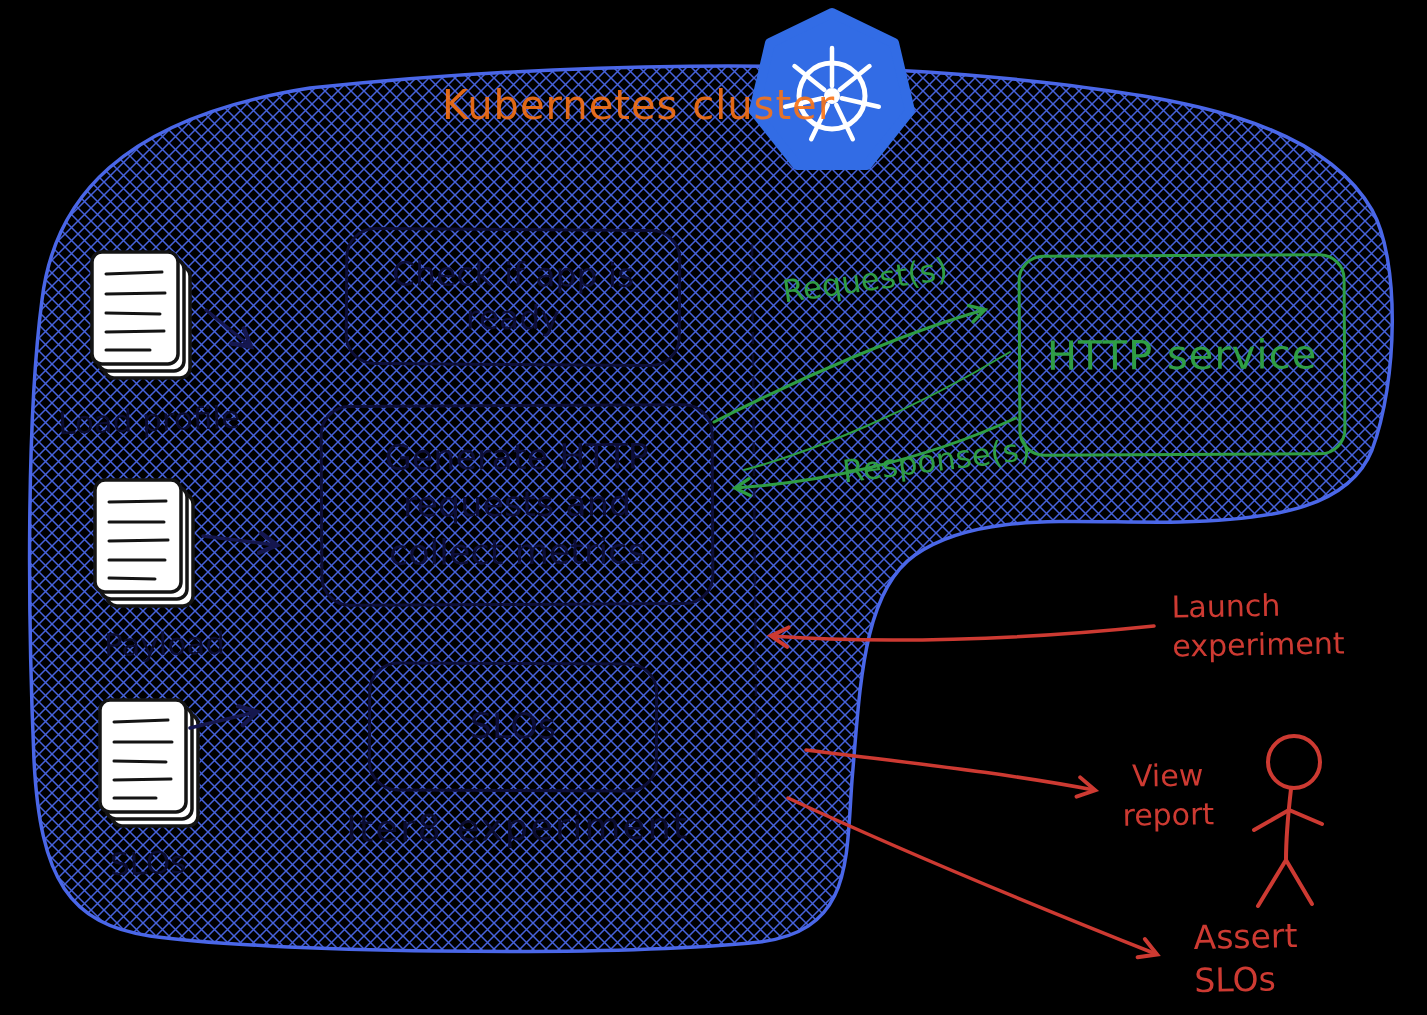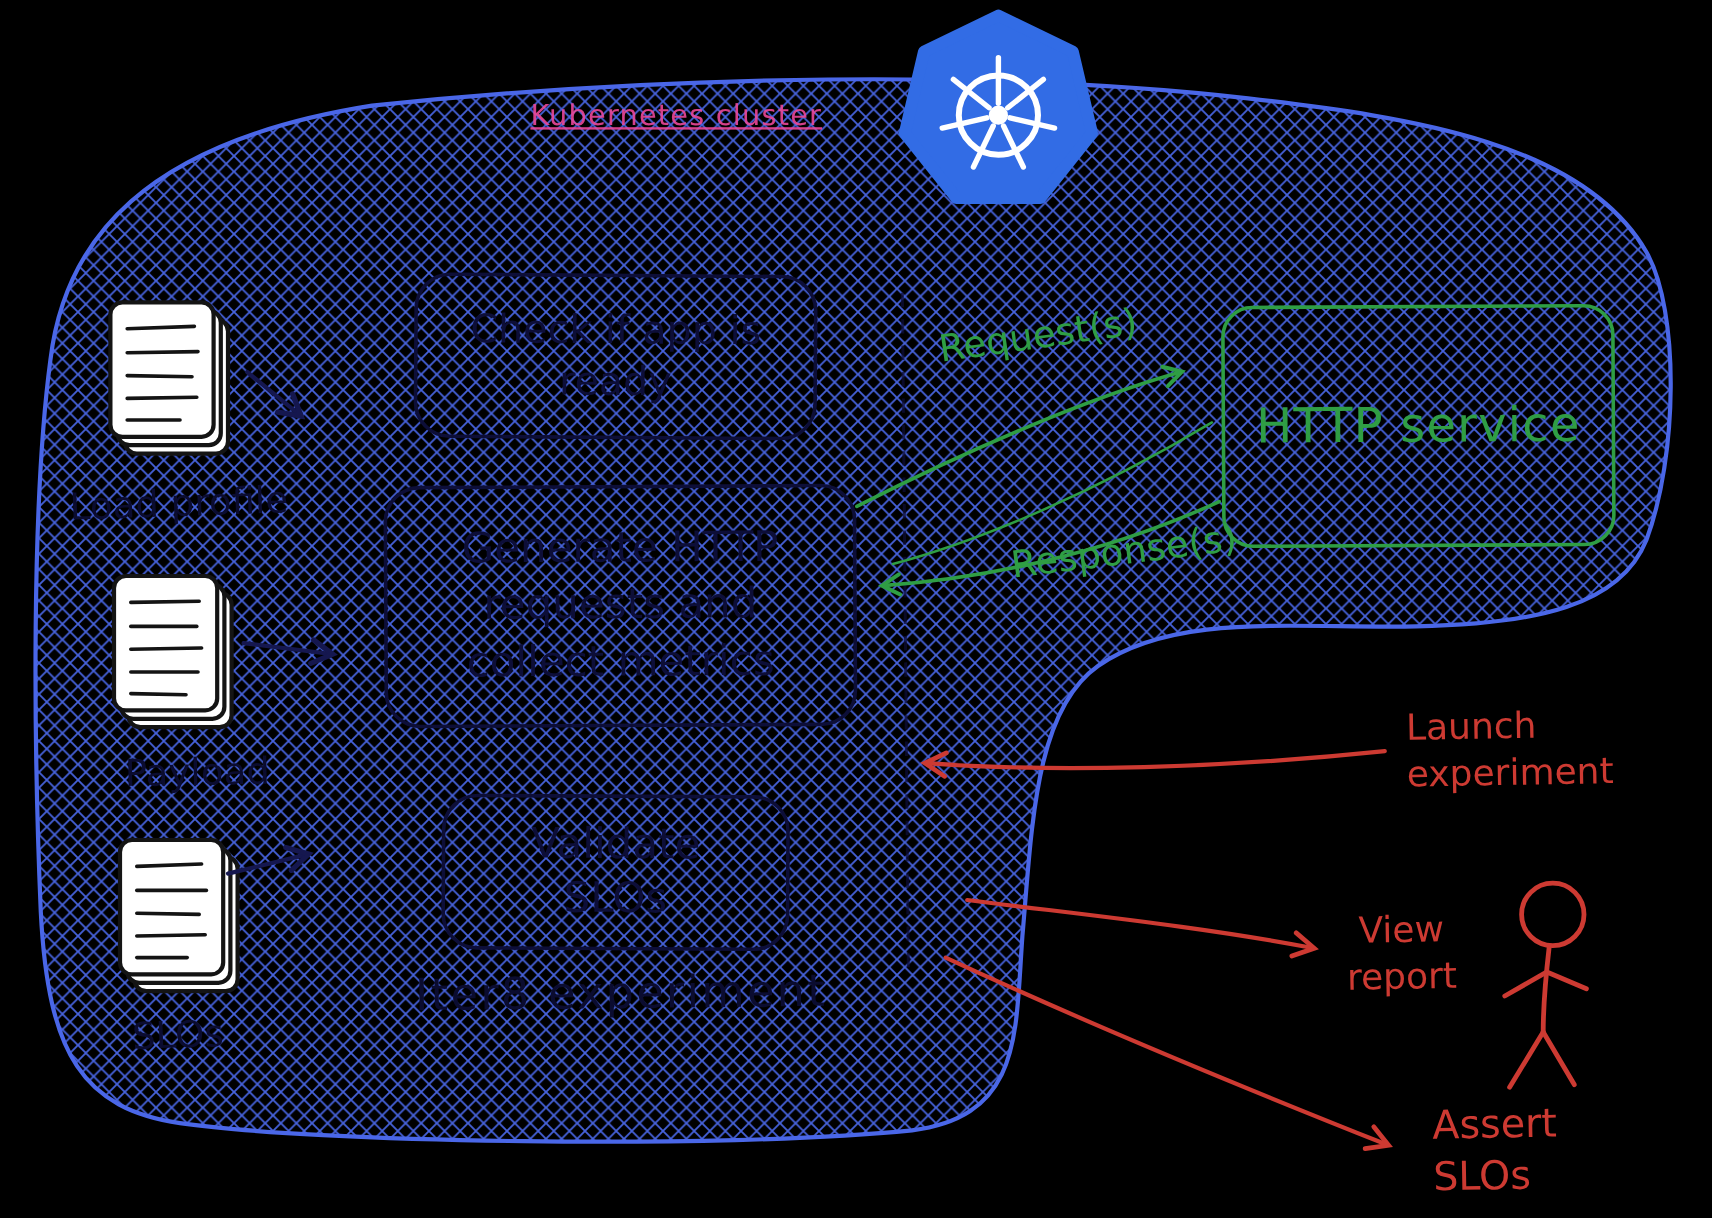--- a/index.html
+++ b/index.html
@@ -11,21 +11,21 @@
 
   .label { position:absolute; color:#0b0c30; white-space:nowrap; }
 
   .box {
     position:absolute; border:3px solid #0d0e38; border-radius:30px;
     display:flex; flex-direction:column; align-items:center; justify-content:center;
     text-align:center; color:#0d0e38; background:transparent;
   }
   .box .txt { width:100%; }
 
-  .title { font-size:24px; letter-spacing:1px; color:#ec4899; opacity:.9;text-decoration:underline; }
+  .title { font-size:40px; letter-spacing:1px; color:#f97316; opacity:.9; }
 
   .doc-label { font-size:31px; font-weight:500; }
 
   .check-box   { left:345px; top:228px; width:336px; height:138px; font-size:33px; line-height:1.3; transform:rotate(.4deg); padding:0 16px; box-sizing:border-box;}
   .generate-box{ left:320px; top:404px; width:394px; height:202px; font-size:35px; line-height:1.35; transform:rotate(-.3deg); padding:0 18px; box-sizing:border-box;}
   .validate-box{ left:368px; top:662px; width:284px; height:124px; font-size:35px; line-height:1.3; transform:rotate(.3deg); }
   .iter8 { font-size:37px; letter-spacing:2px; font-weight:500; }
 
   .http-box {
     position:absolute; left:1018px; top:254px; width:322px; height:196px;
@@ -162,21 +162,20 @@
 
   <div class="box check-box">
     <div class="txt">Check if app is ready</div>
   </div>
 
   <div class="box generate-box">
     <div class="txt">Generate HTTP requests and collect metrics</div>
   </div>
 
   <div class="box validate-box">
-    <div class="txt">Validate</div>
     <div class="txt">SLOs</div>
   </div>
 
   <div class="label iter8" style="left:346px; top:806px; transform:rotate(-.6deg);">Iter8 experiment</div>
 
   <div class="http-box">
     <div>HTTP service</div>
   </div>
 
   <div class="label green-label" style="left:782px; top:262px; transform:rotate(-8deg);">Request(s)</div>

